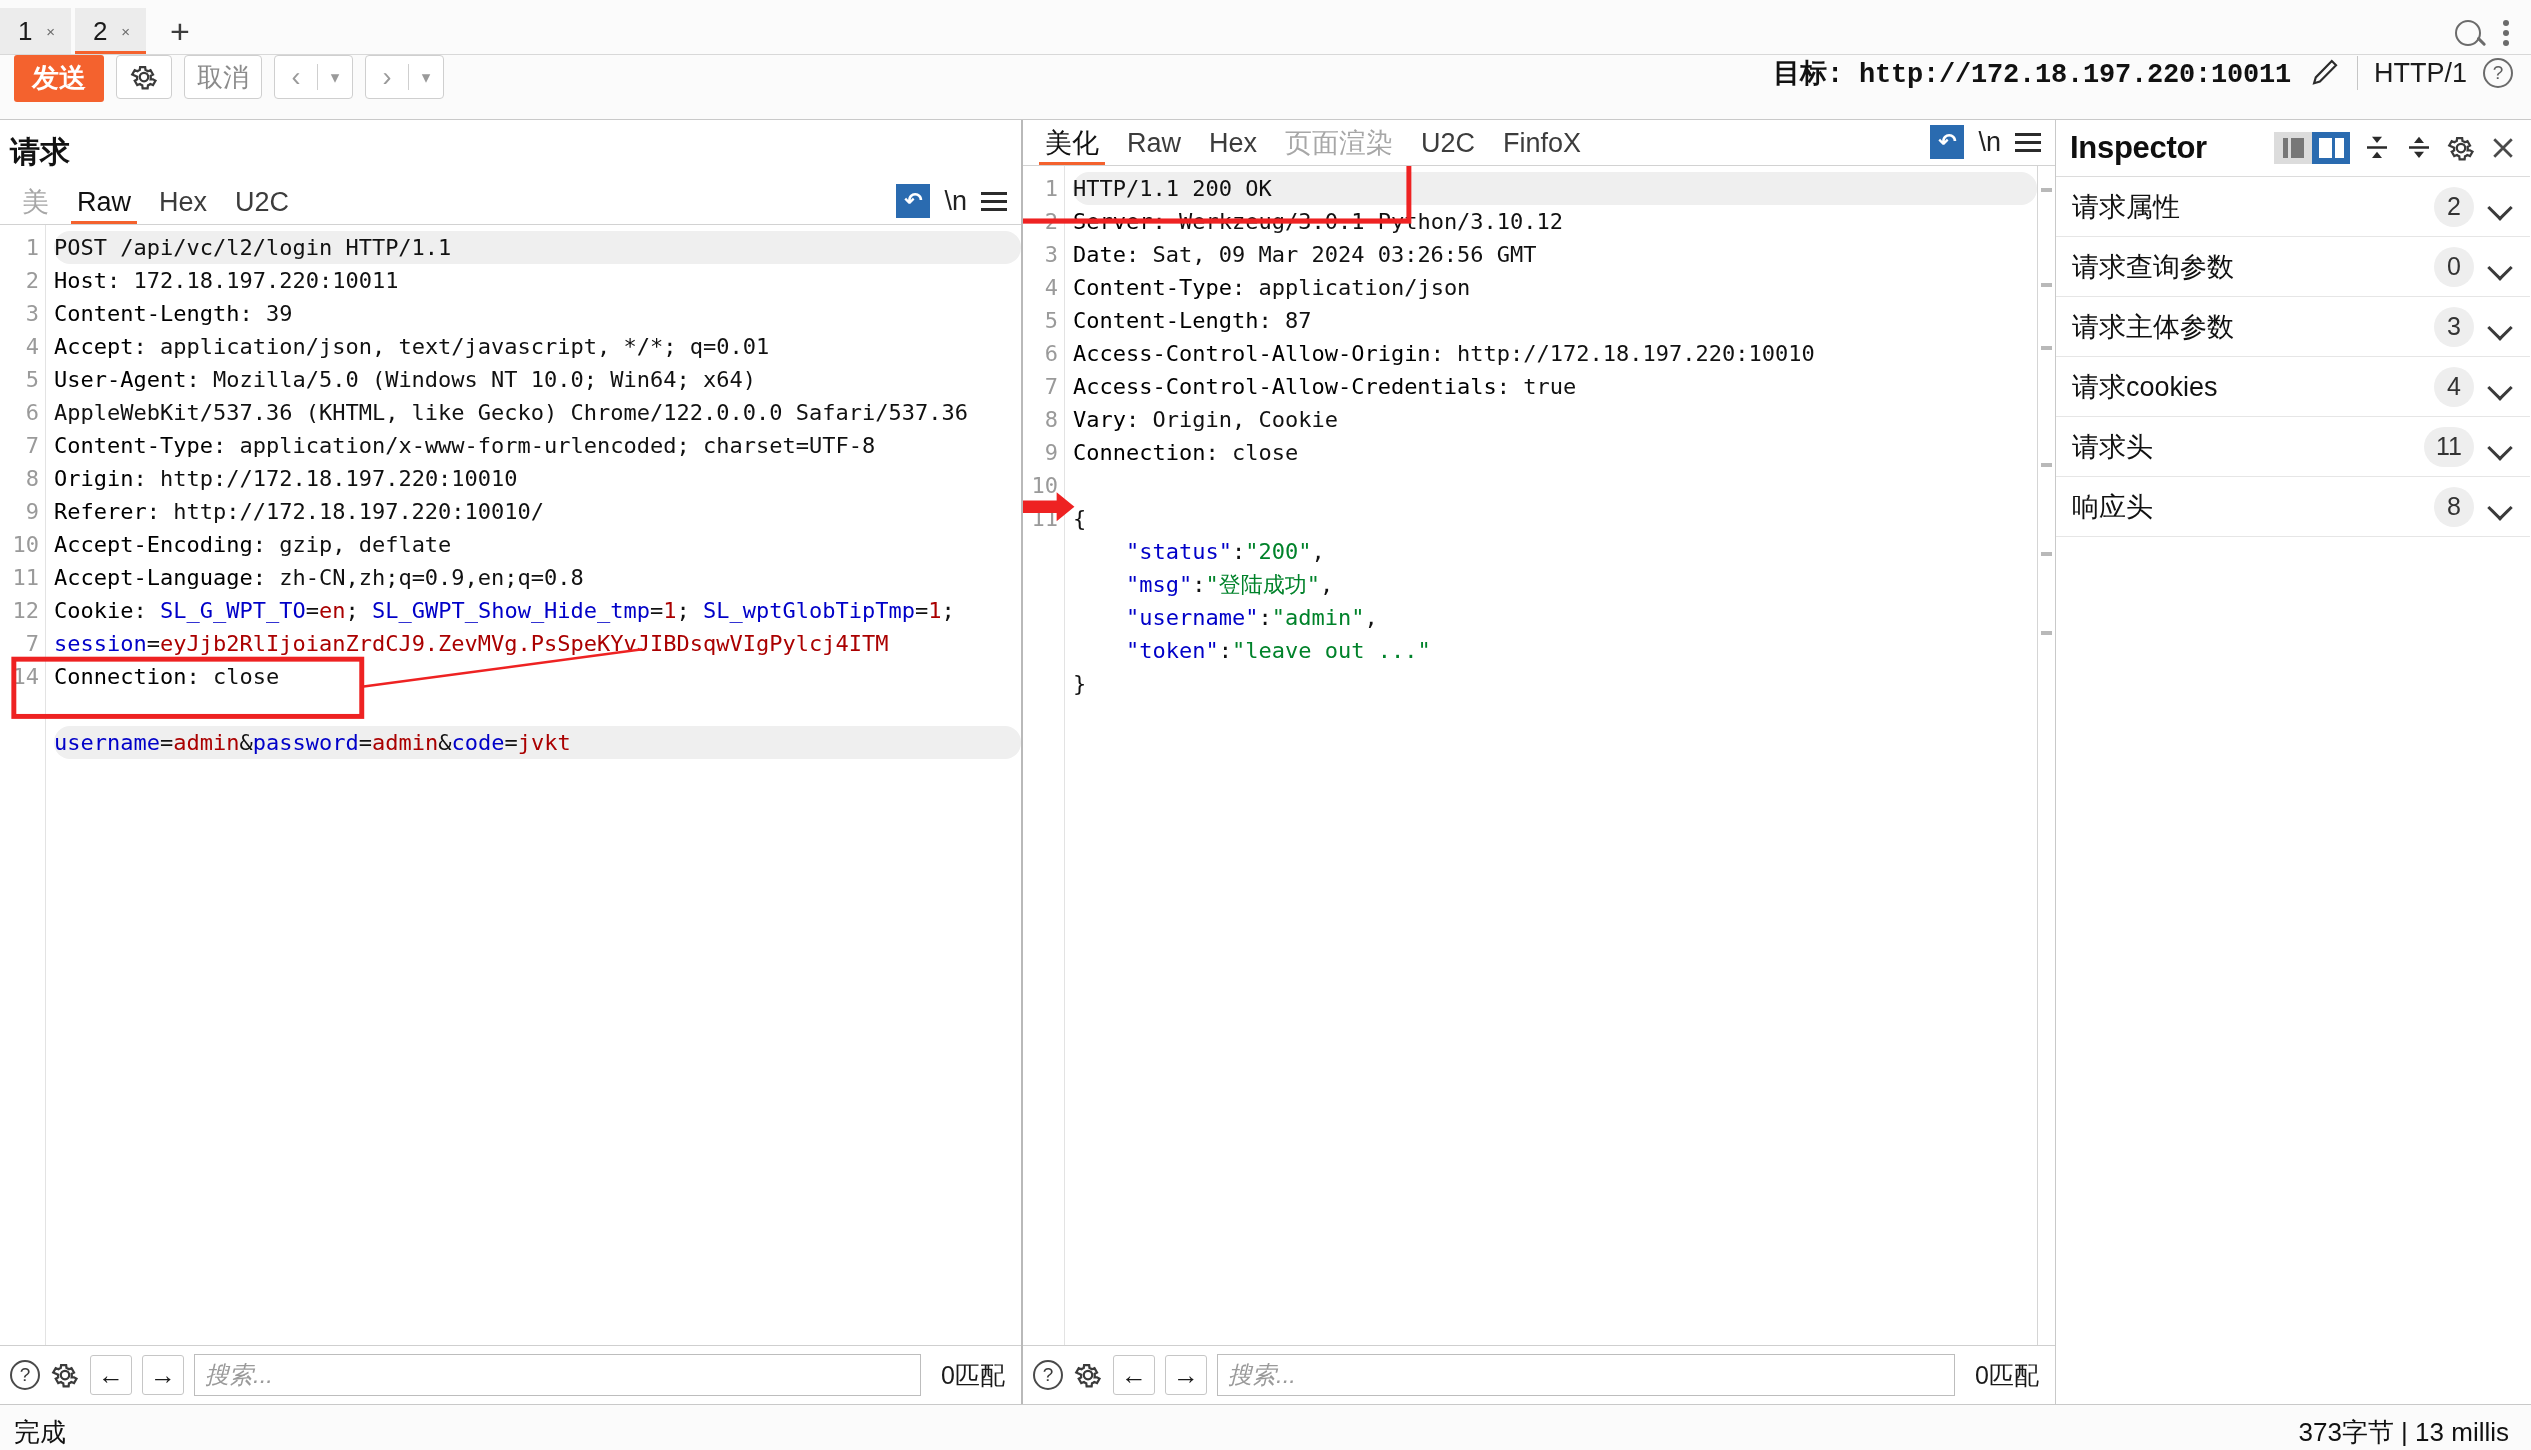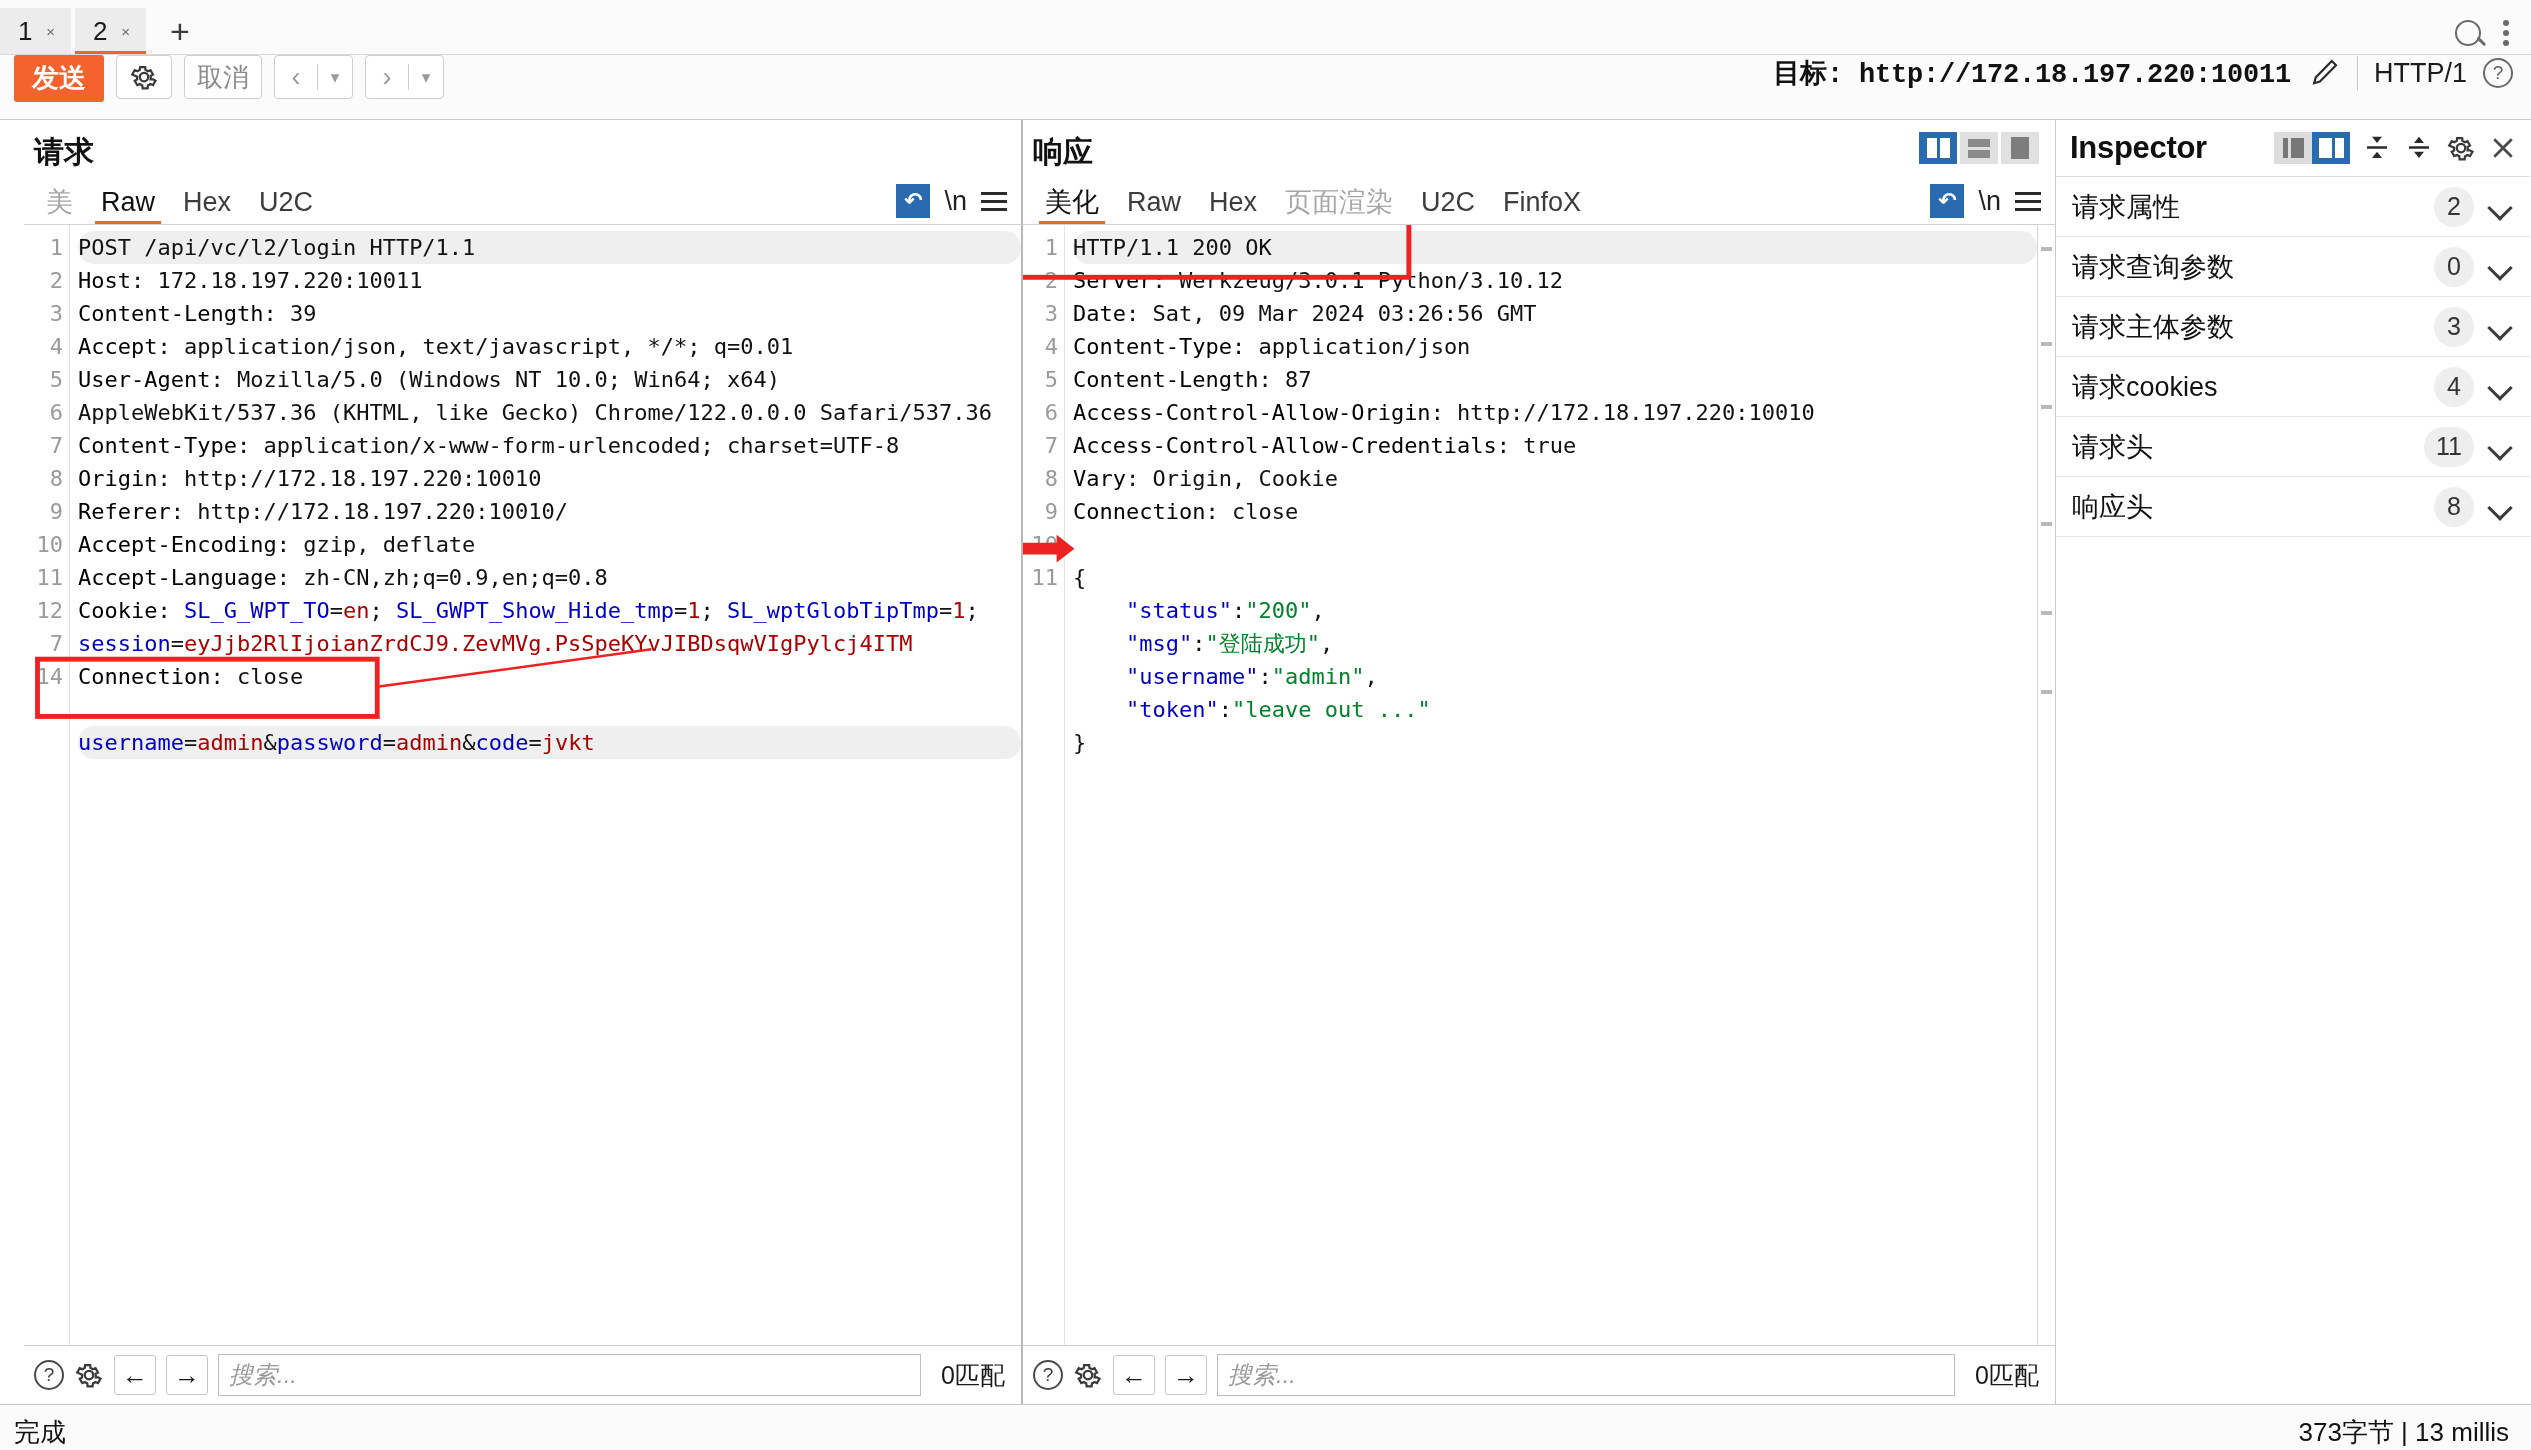--- a/index.html
+++ b/index.html
@@ -159,21 +159,21 @@
   
   .main {
     display: flex;
     height: calc(1450px - 55px - 65px - 46px);
   }
   .pane {
     display: flex;
     flex-direction: column;
     min-width: 0;
   }
-  .pane-req { width: 1023px; border-right: 2px solid #b9b9b9; padding-left: 24px; }
+  .pane-req { width: 1023px; border-right: 2px solid #b9b9b9; }
   .pane-res { width: 1033px; border-right: 1px solid #c9c9c9; }
   .pane-insp { width: 474px; background:#ffffff; }
 
   .pane-title {
     font-size: 30px;
     font-weight: bold;
     color: #121212;
     padding: 12px 0 6px 10px;
     position: relative;
   }
@@ -527,40 +527,20 @@
         <path fill="none" stroke="#3a3a3a" stroke-width="1.8" d="M19.3 13.9l1.9 1.1-2 3.4-2.1-.8a7.6 7.6 0 01-1.9 1.1l-.3 2.3h-4l-.3-2.3a7.6 7.6 0 01-1.9-1.1l-2.1.8-2-3.4 1.9-1.1a7.7 7.7 0 010-2.2L2.6 10l2-3.4 2.1.8a7.6 7.6 0 011.9-1.1L8.9 4h4l.3 2.3a7.6 7.6 0 011.9 1.1l2.1-.8 2 3.4-1.9 1.1a7.7 7.7 0 010 2.8z"></path>
       </svg>
       <div class="nav-btn">←</div>
       <div class="nav-btn">→</div>
       <input class="find-input" type="text" placeholder="搜索..." style="">
       <span class="match-count">0匹配</span>
     </div>
   </div>
 
   <div class="pane pane-res">
-    <div class="pane-head">
-      <div class="pane-title">响应</div>
-      <div class="view-toggle-group">
-        <div class="vt active">
-          <span class="glyph-split">
-              <i></i>
-              <i></i>
-            </span>
-        </div>
-        <div class="vt inactive-light">
-          <span class="glyph-rows">
-              <i></i>
-              <i></i>
-            </span>
-        </div>
-        <div class="vt">
-          <span class="glyph-block"></span>
-        </div>
-      </div>
-    </div>
     <div class="tabs-row">
       <div class="subtab active">美化</div>
       <div class="subtab">Raw</div>
       <div class="subtab">Hex</div>
       <div class="subtab muted">页面渲染</div>
       <div class="subtab">U2C</div>
       <div class="subtab">FinfoX</div>
       <div class="tabs-row-right">
         <span class="blue-box">
             <span class="wrap-glyph">↶</span>

